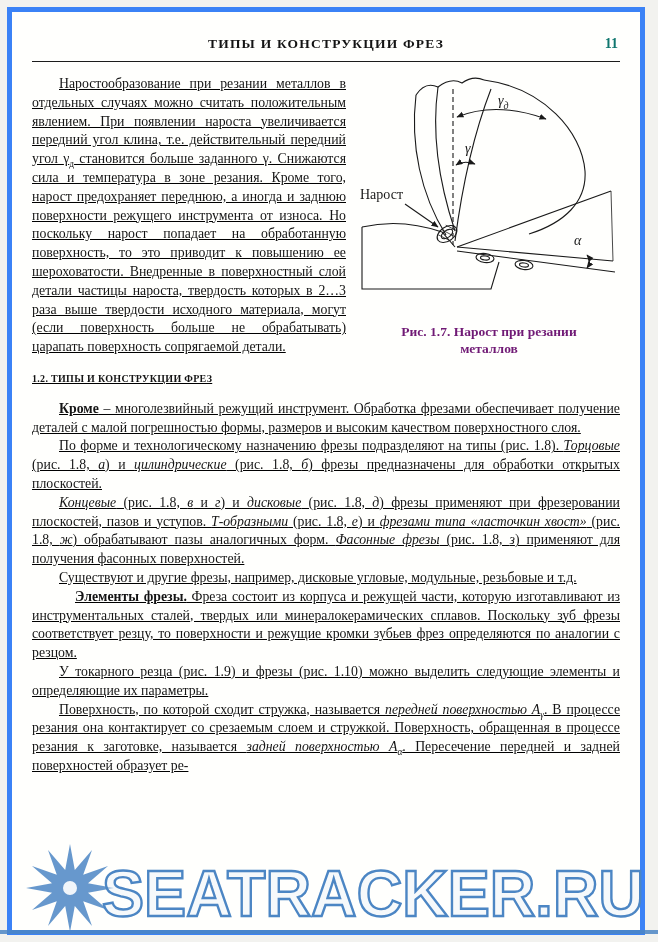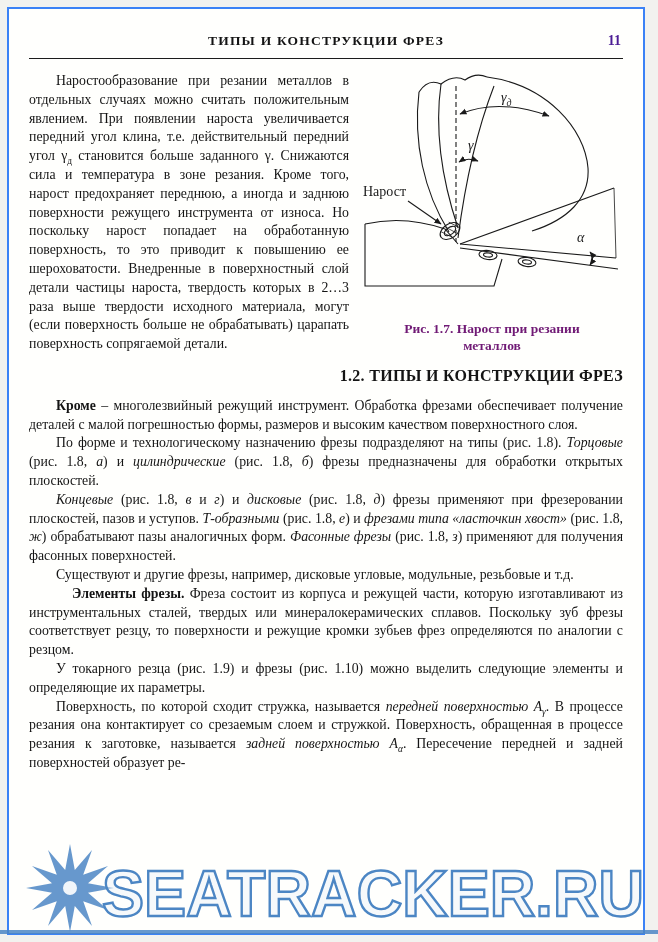--- a/index.html
+++ b/index.html
@@ -8,39 +8,40 @@
     width: 658px; height: 942px;
     background: #f2f2ef;
     font-family: "Liberation Serif", serif;
     position: relative;
     overflow: hidden;
   }
   .page {
     position: absolute; left: 7px; top: 7px;
     width: 638px; height: 928px;
     background: #fffffd;
-    border: 2px solid #3b82f6;
+    border: 5px solid #3b82f6;
     overflow: hidden;
+    text-decoration: underline;
   }
   .inner { padding: 14px 20px 0 20px; }
   .running-head { position: relative; height: 22px; margin-top: 10px; }
   .head-title {
     position: absolute; left: 0; right: 0; text-align: center;
     font-weight: bold; font-size: 13.5px; letter-spacing: 1.2px; color: #141414;
   }
-  .head-page { position: absolute; right: 2px; top: 0; font-weight: bold; font-size: 14px; color: #4c1d95; }
+  .head-page { position: absolute; right: 2px; top: 0; font-weight: bold; font-size: 14px; color: #0f766e; }
   .head-rule { border-bottom: 1.5px solid #1c1c1c; margin-top: 3px; }
   .content {
     margin-top: 13px;
     font-size: 13.8px; line-height: 18.8px;
     text-align: justify; color: #141414;
   }
   p.para { margin: 0; text-indent: 27px; }
   h2.section-heading {
-    font-size: 16px; font-weight: bold; text-align: right;
+    font-size: 10px; font-weight: bold; text-align: left;
     margin: 13px 0 11px 0; letter-spacing: 0.3px; text-indent: 0;
   }
   sub { font-size: 0.68em; line-height: 0; }
   figure.fig { float: right; width: 262px; margin: 0 0 4px 12px; }
   .fig-caption { font-weight: bold; font-size: 13.5px; text-align: center; line-height: 17px; margin-top: 2px; color:#701a75; }
   .watermark { position: absolute; left: 0; top: 826px; width: 580px; height: 116px; pointer-events: none; }
 </style>
 </head>
 <body>
 

